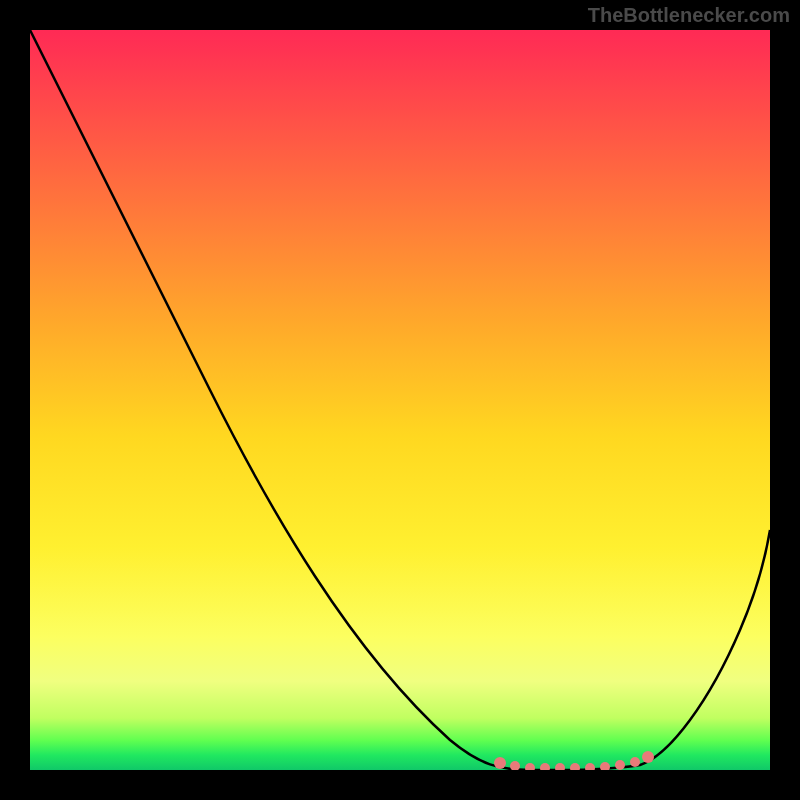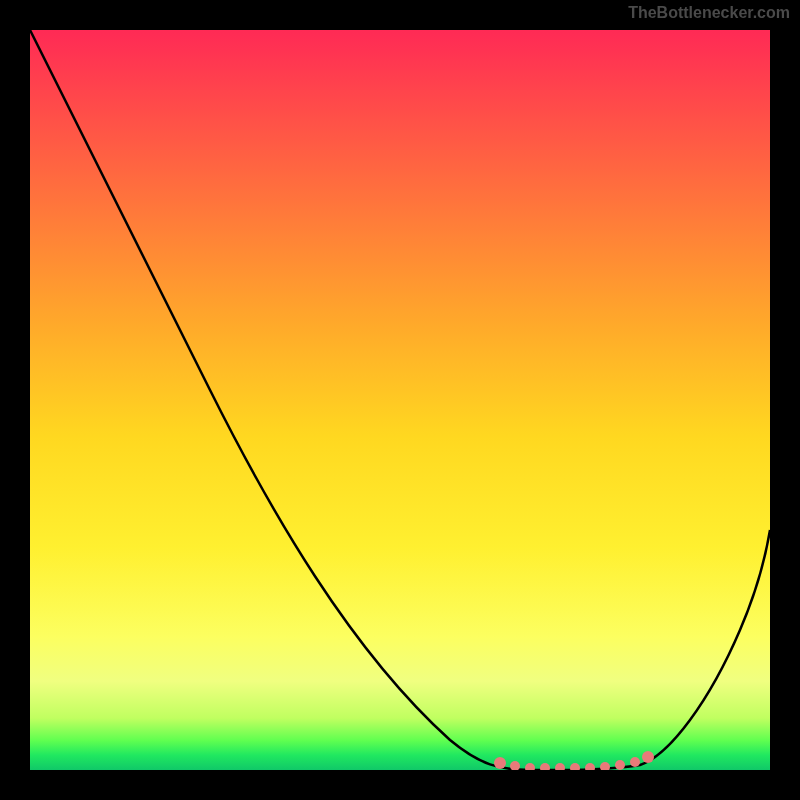--- a/index.html
+++ b/index.html
@@ -15,21 +15,21 @@
   width: 800px;
   height: 800px;
   position: relative;
   background: #000;
 }
 .watermark {
   position: absolute;
   top: 4px;
   right: 10px;
   color: #4a4a4a;
-  font-size: 16px;
+  font-size: 20px;
   font-weight: bold;
   z-index: 10;
 }
 .plot-area {
   position: absolute;
   left: 30px;
   top: 30px;
   width: 740px;
   height: 740px;
   background: linear-gradient(to bottom,

